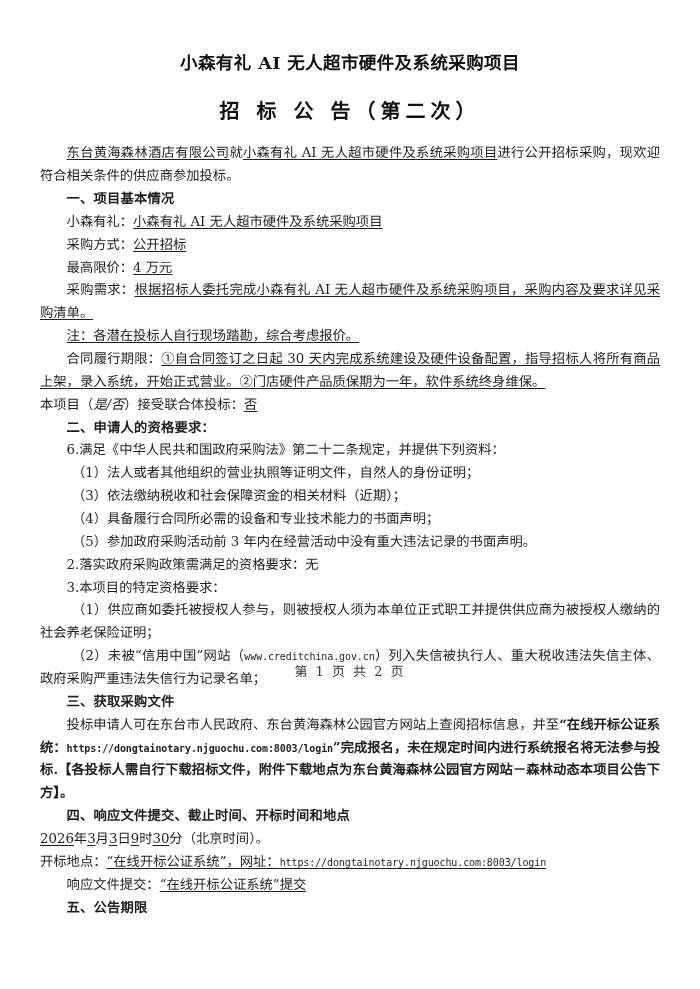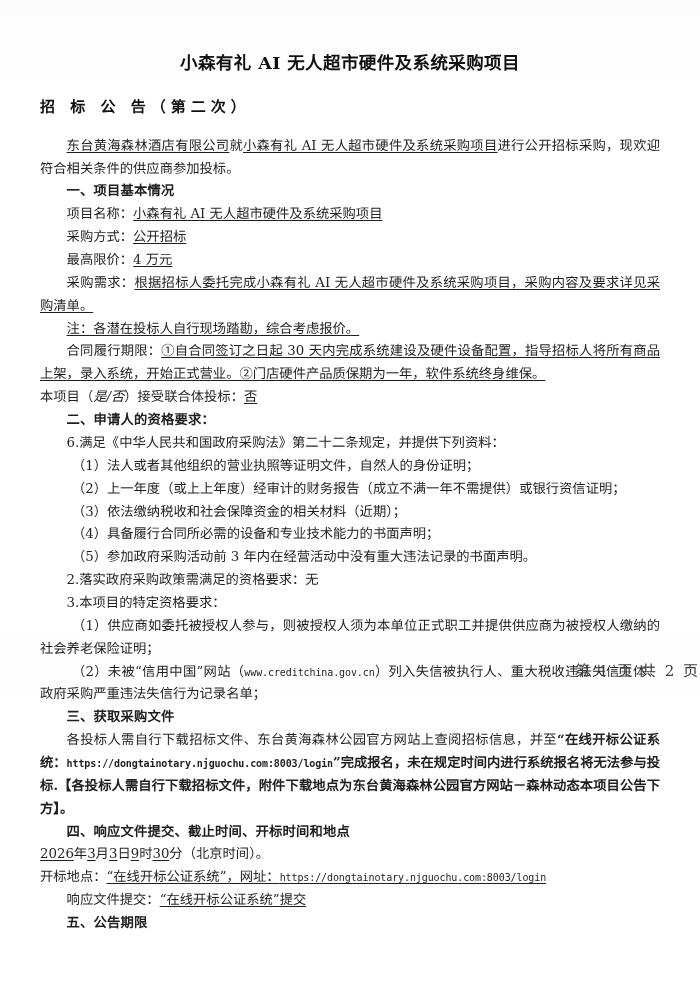--- a/index.html
+++ b/index.html
@@ -31,21 +31,22 @@
   .doc-title {
     text-align: center;
     font-size: 17.5px;
     font-weight: bold;
     letter-spacing: 0.4px;
     line-height: 1.5;
     margin: 10px 0 0 0;
     color: #111;
   }
   .doc-subtitle {
-    font-size: 15px;
+    text-align: center;
+    font-size: 20px;
     font-weight: bold;
     letter-spacing: 5px;
     line-height: 1.5;
     margin: 20px 0 16px 0;
     color: #111;
   }
   .body {
     font-size: 13.3px;
     line-height: 1.72;
     text-align: justify;
@@ -101,74 +102,73 @@
     letter-spacing: -0.1px;
   }
   .ital {
     font-style: italic;
   }
   .footer {
     position: absolute;
     left: 0;
     bottom: 14px;
     width: 700px;
-    text-align: right;
-    font-size: 15px;
+    text-align: center;
+    font-size: 13px;
     letter-spacing: 2px;
     color: #3a3a3a;
   }
 </style>
 </head>
 <body>
 
 <div class="page">
 
   <div class="doc-title">小森有礼 AI 无人超市硬件及系统采购项目</div>
   <div class="doc-subtitle">招 标 公 告（第二次）</div>
 
   <div class="body">
 
     <p class="para"><span class="u">东台黄海森林酒店有限公司</span><span>就</span><span class="u">小森有礼 AI 无人超市硬件及系统采购项目</span><span>进行公开招标采购，现欢迎符合相关条件的供应商参加投标。</span></p>
 
     <p class="heading">一、项目基本情况</p>
 
-    <p class="item"><span>项目名称：</span><span class="u">小森有礼 AI 无人超市硬件及系统采购项目</span></p>
+    <p class="item"><span>小森有礼：</span><span class="u">小森有礼 AI 无人超市硬件及系统采购项目</span></p>
 
     <p class="item"><span>采购方式：</span><span class="u">公开招标</span></p>
 
     <p class="item"><span>最高限价：</span><span class="u">4 万元</span></p>
 
     <p class="item"><span>采购需求：</span><span class="u">根据招标人委托完成小森有礼 AI 无人超市硬件及系统采购项目，采购内容及要求详见采购清单。</span></p>
 
     <p class="item"><span class="u">注：各潜在投标人自行现场踏勘，综合考虑报价。</span></p>
 
     <p class="item"><span>合同履行期限：</span><span class="u">①自合同签订之日起 30 天内完成系统建设及硬件设备配置，指导招标人将所有商品上架，录入系统，开始正式营业。②门店硬件产品质保期为一年，软件系统终身维保。</span></p>
 
     <p class="flush"><span>本项目（</span><span class="ital">是/否</span><span>）接受联合体投标：</span><span class="u">否</span></p>
 
     <p class="heading">二、申请人的资格要求：</p>
 
     <p class="item">6.满足《中华人民共和国政府采购法》第二十二条规定，并提供下列资料：</p>
     <p class="subitem">（1）法人或者其他组织的营业执照等证明文件，自然人的身份证明；</p>
-    <p class="subitem">（2）上一年度（或上上年度）经审计的财务报告（成立不满一年不需提供）或银行资信证明；</p>
     <p class="subitem">（3）依法缴纳税收和社会保障资金的相关材料（近期）；</p>
     <p class="subitem">（4）具备履行合同所必需的设备和专业技术能力的书面声明；</p>
     <p class="subitem">（5）参加政府采购活动前 3 年内在经营活动中没有重大违法记录的书面声明。</p>
 
     <p class="item">2.落实政府采购政策需满足的资格要求：无</p>
     <p class="item">3.本项目的特定资格要求：</p>
 
     <p class="subitem">（1）供应商如委托被授权人参与，则被授权人须为本单位正式职工并提供供应商为被授权人缴纳的社会养老保险证明；</p>
 
     <p class="subitem"><span>（2）未被“信用中国”网站（</span><span class="mono">www.creditchina.gov.cn</span><span>）列入失信被执行人、重大税收违法失信主体、政府采购严重违法失信行为记录名单；</span></p>
 
 
     <p class="heading">三、获取采购文件</p>
 
-    <p class="item"><span>各投标人需自行下载招标文件、东台黄海森林公园官方网站上查阅招标信息，并至</span><span class="b">“在线开标公证系统：</span><span class="b mono">https://dongtainotary.njguochu.com:8003/login</span><span class="b">”完成报名，未在规定时间内进行系统报名将无法参与投标.【各投标人需自行下载招标文件，附件下载地点为东台黄海森林公园官方网站－森林动态本项目公告下方】。</span></p>
+    <p class="item"><span>投标申请人可在东台市人民政府、东台黄海森林公园官方网站上查阅招标信息，并至</span><span class="b">“在线开标公证系统：</span><span class="b mono">https://dongtainotary.njguochu.com:8003/login</span><span class="b">”完成报名，未在规定时间内进行系统报名将无法参与投标.【各投标人需自行下载招标文件，附件下载地点为东台黄海森林公园官方网站－森林动态本项目公告下方】。</span></p>
 
     <p class="heading">四、响应文件提交、截止时间、开标时间和地点</p>
 
     <p class="flush"><span class="u">2026</span><span>年</span><span class="u">3</span><span>月</span><span class="u">3</span><span>日</span><span class="u">9</span><span>时</span><span class="u">30</span><span>分</span><span>（北京时间）。</span></p>
 
     <p class="flush"><span>开标地点：</span><span class="u">“在线开标公证系统”，网址：</span><span class="u mono">https://dongtainotary.njguochu.com:8003/login</span></p>
 
     <p class="item"><span>响应文件提交：</span><span class="u">“在线开标公证系统”提交</span></p>
 
     <p class="heading">五、公告期限</p>

